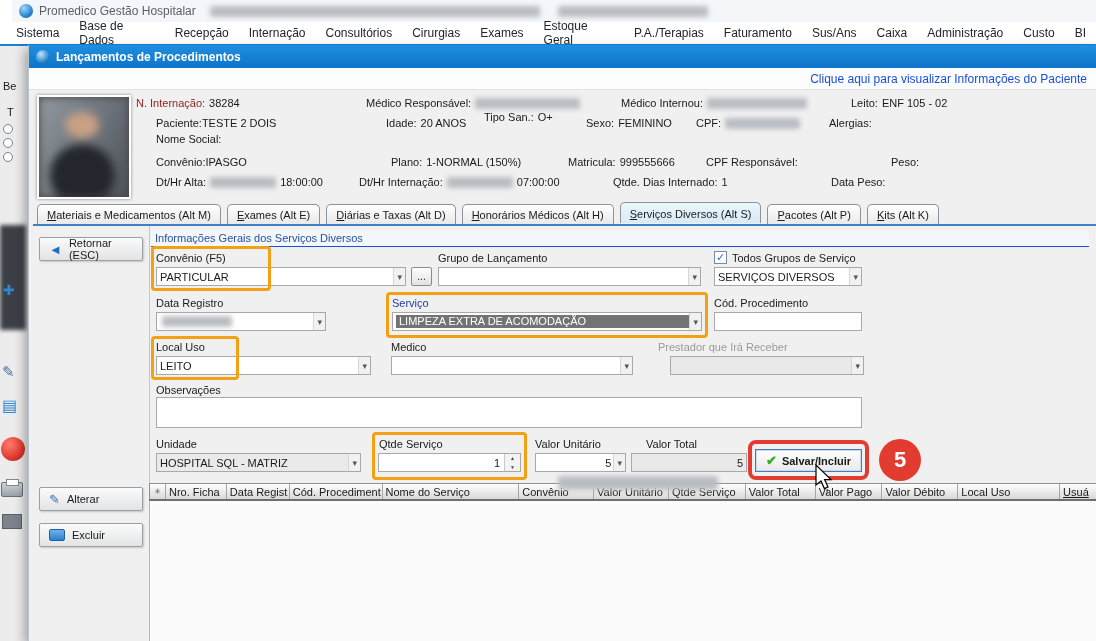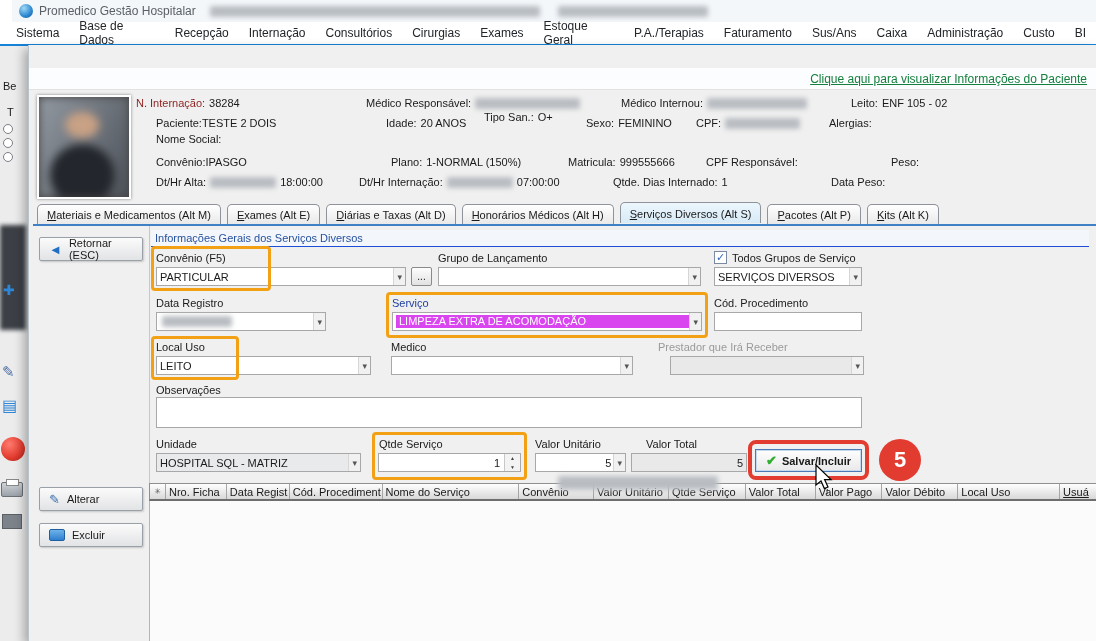--- a/index.html
+++ b/index.html
@@ -27,21 +27,21 @@
   
   .window{left:28px;top:45px;width:1068px;height:596px;background:#f0f0f0;
           box-shadow:-4px 4px 10px rgba(0,0,0,.3);border-left:1px solid #b7c3cd;}
   .win-titlebar{left:0;top:0;width:1068px;height:23px;display:flex;align-items:center;
                 background:linear-gradient(#1f8fe0,#0e74c9);}
   .win-icon{width:14px;height:14px;border-radius:50%;margin:0 6px 0 7px;
             background:radial-gradient(circle at 35% 30%,#bfe6f8,#2a86cf 60%,#0d4f86);}
   .win-title{color:#fff;font-weight:bold;font-size:12px;}
   .link-row{left:0;top:23px;width:1068px;height:22px;background:#fcfdfe;border-bottom:1px solid #e2e2e2;
             display:flex;align-items:center;justify-content:flex-end;padding-right:10px;box-sizing:border-box;}
-  .patient-link{color:#15803d;text-decoration:underline;font-size:12px;cursor:pointer;text-align:right;}
+  .patient-link{color:#1d4ed8;font-size:12px;cursor:pointer;text-align:right;}
 
   
   .photo{border:2px solid #fff;box-shadow:0 0 3px rgba(0,0,0,.45);overflow:hidden;background:#444;}
   .photo-in{width:100%;height:100%;filter:blur(4px);
     background:
       radial-gradient(ellipse 26px 20px at 48% 28%, #c9a184 0%, #c9a184 60%, rgba(0,0,0,0) 70%),
       radial-gradient(ellipse 44px 42px at 48% 78%, #23262c 0%, #23262c 68%, rgba(0,0,0,0) 78%),
       linear-gradient(118deg,#9299a1,#4c5159);}
   .plab{font-size:11px;white-space:nowrap;display:flex;align-items:center;gap:4px;}
   .maroon{color:#8e1f1f;}
@@ -71,21 +71,21 @@
   .combo,.tbox,.spin{background:#fff;border:1px solid #a8a8a8;height:19px;box-sizing:border-box;
         display:flex;align-items:center;font-size:11px;padding-left:3px;}
   .combo::after{content:"▾";margin-left:auto;align-self:stretch;display:flex;align-items:center;
         padding:0 3px;color:#555;font-size:9px;background:#f1f1f1;border-left:1px solid #d6d6d6;}
   .combo-val{flex:1;overflow:hidden;white-space:nowrap;}
   .combo-val.num{text-align:right;padding-right:2px;}
   .combo.gray{background:#e8eaec;}
   .combo.dis{background:#e9e9e9;}
   .tbox.dis{background:#e9e9e9;}
   .tbox-val.num{flex:1;text-align:right;padding-right:3px;}
-  .sel{flex:1;background:#d946ef;color:#fff;height:13px;line-height:13px;padding:0 3px;white-space:nowrap;overflow:hidden;}
+  .sel{flex:1;background:#737373;color:#fff;height:13px;line-height:13px;padding:0 3px;white-space:nowrap;overflow:hidden;}
   .dots-btn{width:21px;height:19px;border:1px solid #8a8a8a;background:linear-gradient(#fdfdfd,#e2e2e2);
         border-radius:2px;font-size:10px;display:flex;align-items:center;justify-content:center;box-sizing:border-box;cursor:pointer;}
   .cbrow{display:flex;align-items:center;gap:5px;}
   .cb{width:13px;height:13px;border:1px solid #7b8aa0;background:#fff;box-sizing:border-box;
       display:flex;align-items:center;justify-content:center;font-size:11px;line-height:11px;color:#2f63c2;cursor:pointer;}
   .ta{background:#fff;border:1px solid #a8a8a8;box-sizing:border-box;}
   .spin{padding-left:0;}
   .spin-val{flex:1;text-align:right;font-size:11px;padding-right:4px;}
   .spin-btns{display:flex;flex-direction:column;width:15px;height:100%;border-left:1px solid #c8c8c8;}
   .spin-b{flex:1;font-size:5px;display:flex;align-items:center;justify-content:center;background:#f3f3f3;color:#444;cursor:pointer;}
@@ -150,20 +150,24 @@
     <span class="abs" style="left:2px;top:350px;color:#2e86d6;font-size:16px;">▤</span>
     <div class="abs" style="left:1px;top:391px;width:24px;height:24px;border-radius:50%;background:radial-gradient(circle at 35% 30%,#ff7a6e,#e23b2e 60%,#a8211a);"></div>
     <div class="abs printer" style="left:1px;top:436px;">
         <div class="paper"></div>
       </div>
     <div class="abs" style="left:2px;top:468px;width:18px;height:13px;background:#7d838a;border:1px solid #5b6066;"></div>
   </div>
 
   <div class="abs window">
 
+    <div class="abs win-titlebar">
+      <span class="win-icon"></span>
+      <span class="win-title">Lançamentos de Procedimentos</span>
+    </div>
 
     <div class="abs link-row">
       <span class="patient-link">Clique aqui para visualizar Informações do Paciente</span>
     </div>
 
     <div class="abs photo" style="left:8px;top:50px;width:90px;height:100px;">
         <div class="photo-in"></div>
       </div>
 
     <div class="abs plab" style="left:107px;top:52px;">

